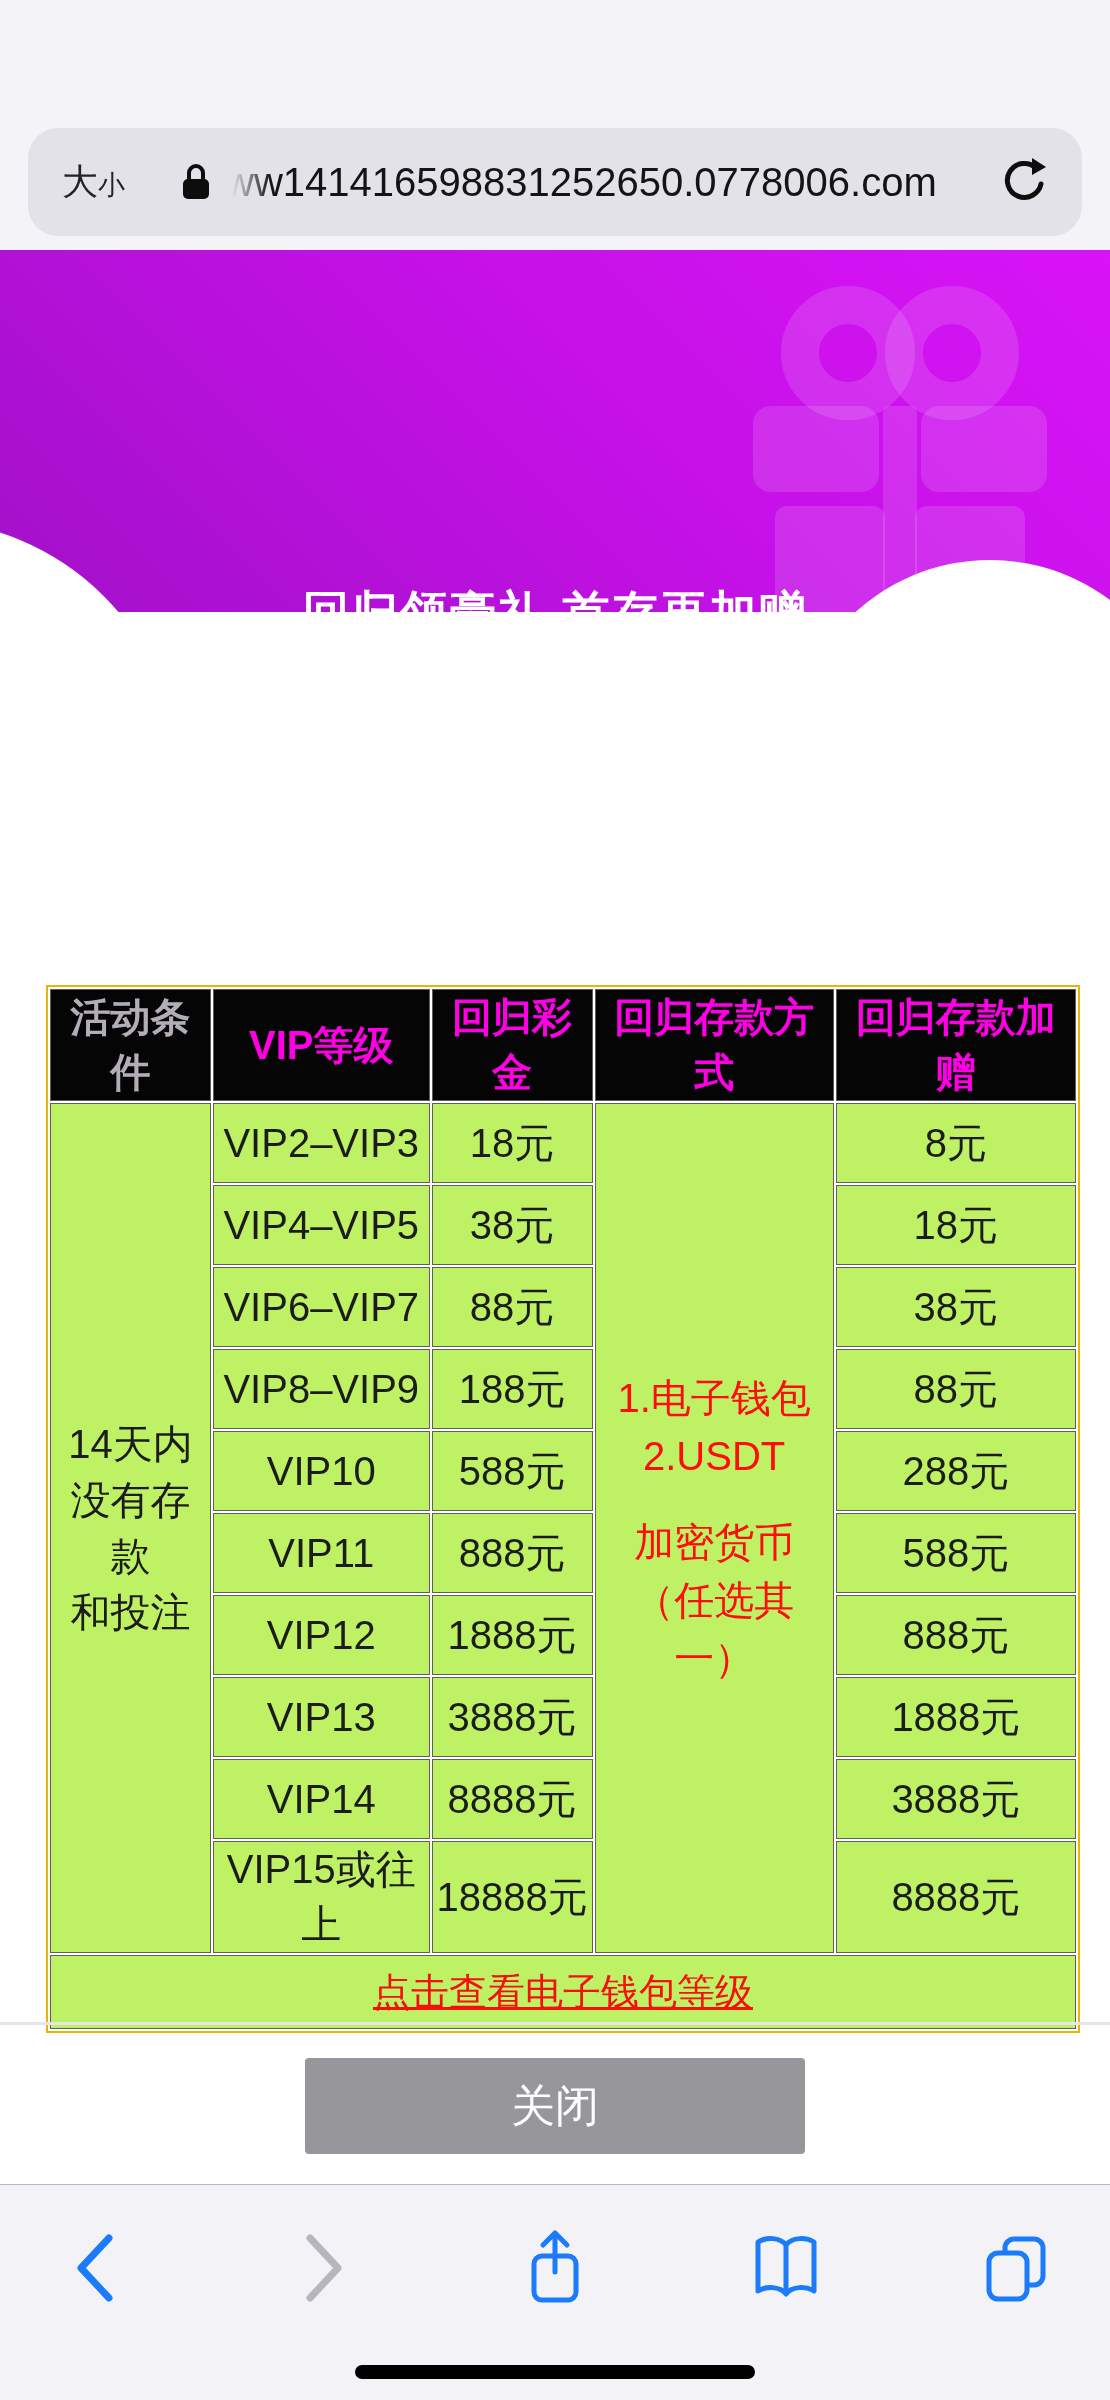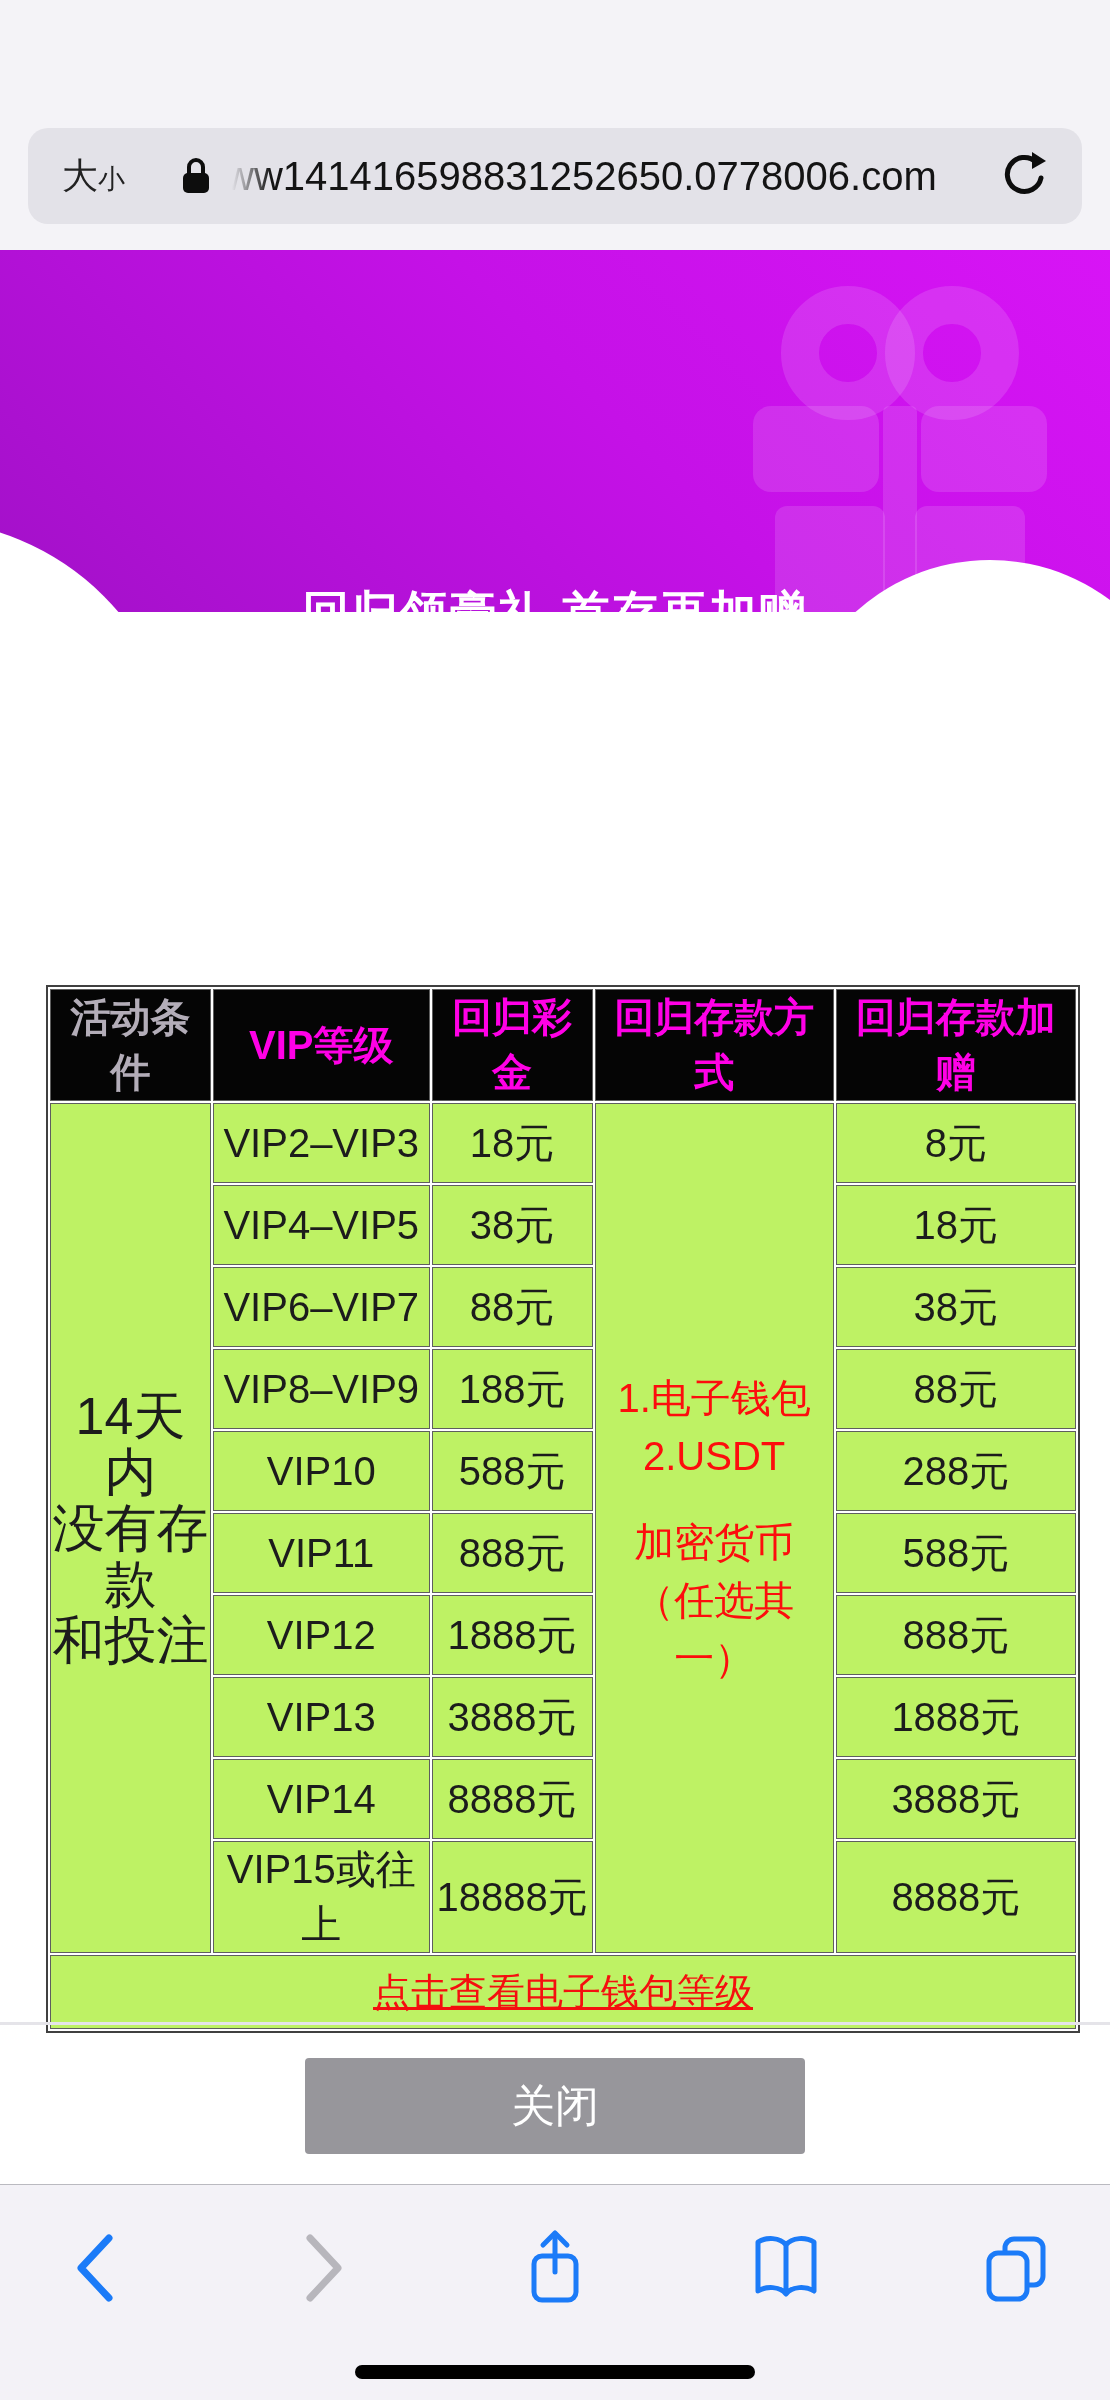--- a/index.html
+++ b/index.html
@@ -9,21 +9,21 @@
   
   .topchrome { position:absolute; top:0; left:0; width:100%; height:250px; background:#f4f3f7; }
   .statusbar { position:absolute; top:0; left:0; width:100%; height:100px; display:flex; align-items:flex-end; justify-content:space-between; padding:0 60px 8px 72px; }
   .time { font-size:46px; font-weight:700; color:#0c0c0c; letter-spacing:1px; }
   .sb-icons { display:flex; align-items:center; gap:14px; }
   .battery { position:relative; width:70px; height:36px; border:3px solid #b5b4ba; border-radius:10px; }
   .battery .level { position:absolute; left:3px; top:3px; width:13px; height:24px; border-radius:4px; background:#ff3b30; }
   .battery .nub { position:absolute; right:-9px; top:10px; width:5px; height:12px; background:#b5b4ba; border-radius:0 4px 4px 0; }
 
   .urlrow { position:absolute; top:112px; left:0; width:100%; height:122px; }
-  .urlpill { position:absolute; left:28px; right:28px; top:16px; height:96px; background:#e3e2e8; border-radius:20px; display:flex; align-items:center; padding:0 34px; }
+  .urlpill { position:absolute; left:28px; right:28px; top:16px; height:108px; background:#e3e2e8; border-radius:30px; display:flex; align-items:center; padding:0 34px; }
   .textsize { color:#222; white-space:nowrap; cursor:default; }
   .textsize .big { font-size:36px; } .textsize .small { font-size:27px; }
   .lockwrap { margin-left:56px; display:flex; align-items:center; }
   .urltext { position:relative; flex:1; text-align:left; margin-left:14px; font-size:40px; color:#141414; white-space:nowrap; overflow:hidden; }
   .urltext::before { content:""; position:absolute; left:0; top:0; bottom:0; width:46px; background:linear-gradient(to right,#e3e2e8 15%,rgba(227,226,232,0)); }
   .reloadwrap { margin-left:10px; display:flex; align-items:center; }
 
   
   .hero { position:absolute; top:250px; left:0; width:100%; height:362px; overflow:hidden;
           background:linear-gradient(225deg,#d814f6 0%,#c511e7 45%,#a211c8 100%); }
@@ -37,26 +37,26 @@
      background:linear-gradient(180deg,#ffadf9 0%,#fb92f3 100%); border:10px solid #0d0d0d; border-radius:74px;
      font-size:46px; color:#2d2d2d; font-weight:500; box-shadow:0 10px 14px rgba(0,0,0,0.35), inset 0 0 0 2px rgba(255,255,255,0.3);
      font-family:"Liberation Sans", sans-serif; cursor:pointer; }
 
   
   .intro { position:absolute; top:620px; left:63px; width:984px; font-size:40px; line-height:77px; font-weight:500; color:#151515; text-align:left; word-break:break-all; }
   .seg-black { color:#151515; } .seg-red { color:#fd0d0d; } .seg-magenta { color:#fb00f3; }
 
   
   .tablewrap { position:absolute; top:985px; left:46px; width:1034px; }
-  table.promo { width:100%; table-layout:fixed; border-collapse:separate; border-spacing:2px; border:2px solid #404040; background:#fff; }
+  table.promo { width:100%; table-layout:fixed; border-collapse:separate; border-spacing:2px; border:2px solid #eab308; background:#fff; }
   table.promo th, table.promo td { border:1px solid #5e5e5e; text-align:center; vertical-align:middle; font-weight:400; background:#bef264; }
   table.promo th { background:#050505; height:78px; font-size:40px; font-weight:700; }
   th.th-gray { color:#b3adb8; } th.th-pink { color:#ff00e6; }
   td.cell { height:80px; font-size:40px; color:#1c1c1c; }
-  td.cond { font-size:52px; color:#1c1c1c; line-height:56px; }
+  td.cond { font-size:40px; color:#1c1c1c; line-height:56px; }
   td.method { color:#fd0d0d; font-size:40px; line-height:58px; }
   td.method .m3 { margin-top:28px; }
   td.linkrow { height:74px; }
   td.linkrow a { color:#f50f0f; font-size:38px; text-decoration:underline; }
 
   .divider { position:absolute; top:2022px; left:0; width:100%; height:3px; background:#e5e4e9; }
 
   .close-btn { position:absolute; top:2058px; left:305px; width:500px; height:96px; background:#97969b; border:none; border-radius:4px;
      color:#fff; font-size:44px; font-family:"Liberation Sans", sans-serif; cursor:pointer; }
 

